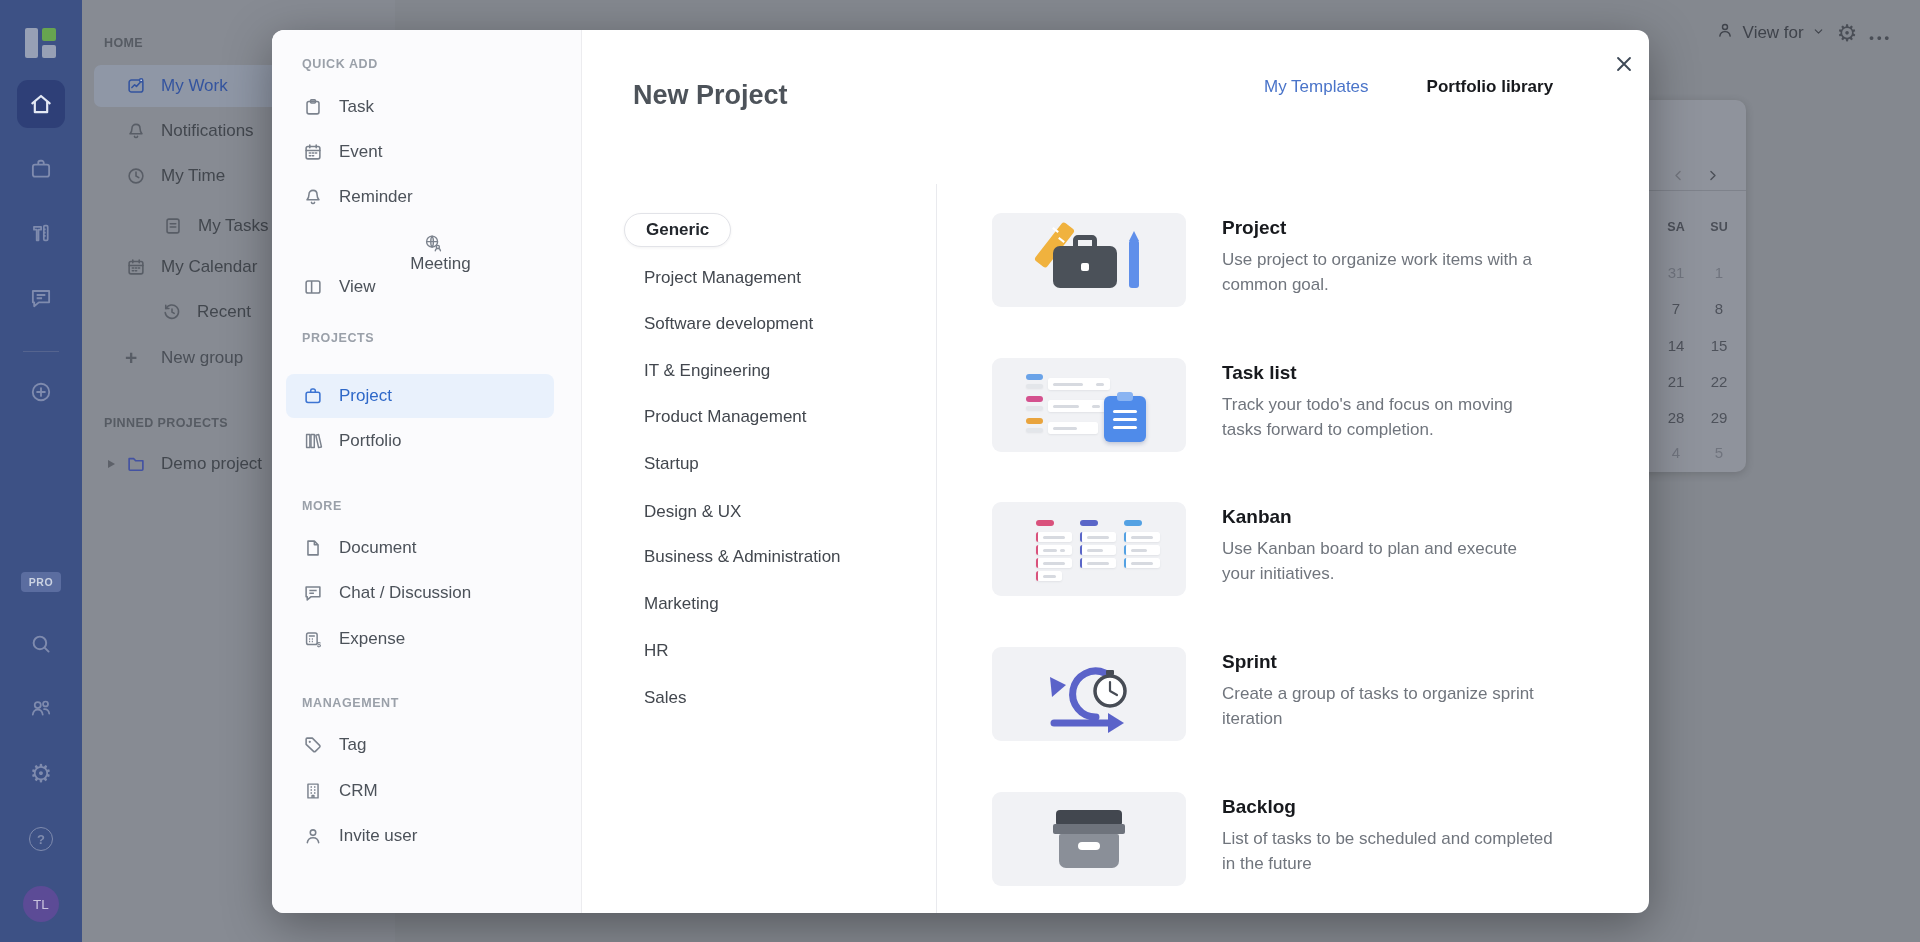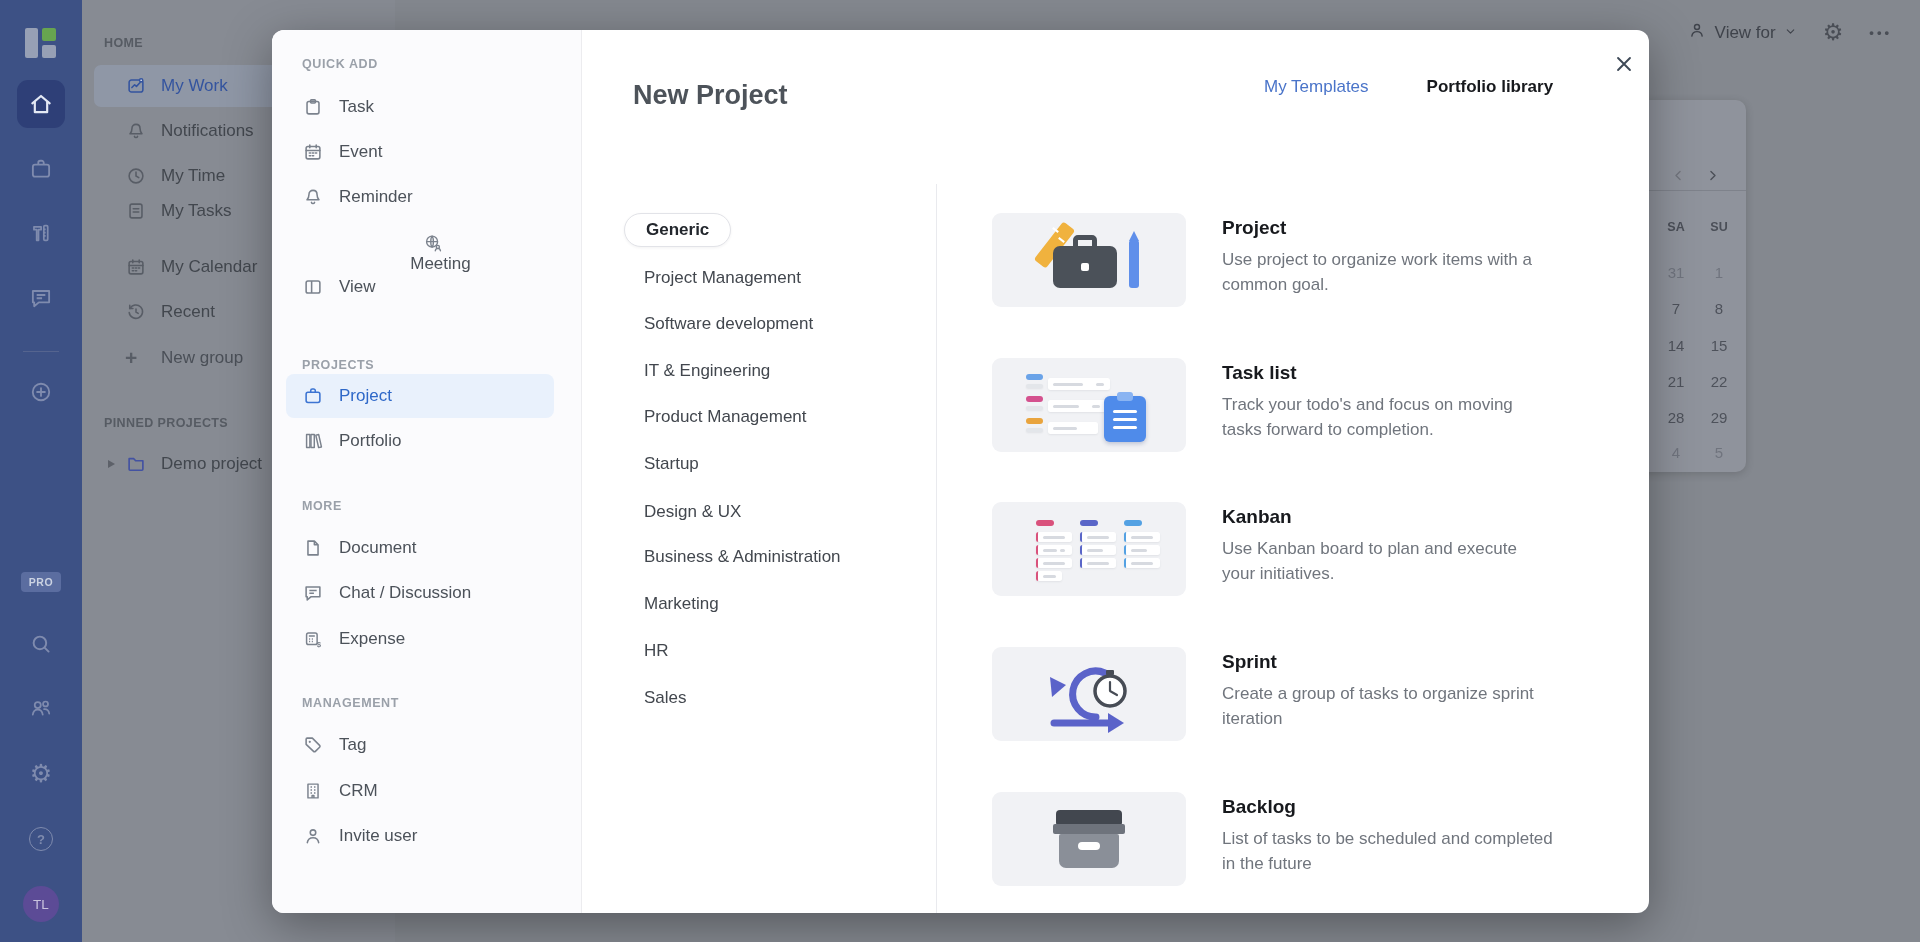--- a/index.html
+++ b/index.html
@@ -33,21 +33,21 @@
   .side-row .rlb { margin-left:14px; font-size:17px; white-space:nowrap; }
   .side-row.active { background:rgba(160,175,205,.33); border-radius:7px; left:12px; width:288px; }
   .side-row.active .ric { margin-left:31px; }
   .side-row.blue, .side-row.blue .ric { color:#34549f; }
   .plus-glyph { font-size:21px; font-weight:bold; color:#3d56a5; width:22px; text-align:center; }
   .caret-right { width:0; height:0; border-left:7px solid #5d6169; border-top:4.5px solid transparent; border-bottom:4.5px solid transparent; margin-left:26px; }
   .pinned-row .ric { margin-left:10px; color:#4352a2; }
 
   
   .bgmain { position:absolute; left:395px; top:0; width:1525px; height:942px; background:#84888f; z-index:0; color:#43474e; }
-  .topbar { position:absolute; right:28px; top:20px; display:flex; align-items:center; gap:26px; color:#4a4e56; }
+  .topbar { position:absolute; right:28px; top:20px; display:flex; align-items:flex-end; gap:12px; color:#4a4e56; }
   .viewfor { display:flex; align-items:center; gap:8px; font-size:17px; color:#3f434b; }
   .dots { font-size:13px; letter-spacing:3px; color:#4a4e56; font-weight:bold; }
   .minical { position:absolute; left:1105px; top:100px; width:246px; height:372px; background:#8f939c;
              border-radius:10px; box-shadow:0 2px 8px rgba(0,0,0,.16); }
   .minical .nav { position:absolute; top:62px; width:26px; height:26px; display:flex; align-items:center; justify-content:center; }
   .cal-divider { position:absolute; left:0; top:90px; width:246px; height:1px; background:#7e828b; }
   .cal-h { position:absolute; width:40px; text-align:center; top:120px; font-size:12.5px; font-weight:bold; color:#4b4f58; }
   .cal-d { position:absolute; width:40px; text-align:center; font-size:15px; color:#4e525b; }
   .cal-d.muted { color:#70747e; }
 
@@ -296,37 +296,37 @@
     <span class="rlb">Notifications</span>
   </div>
   <div class="side-row" style="top:155px;">
     <span class="ric">
         <svg class="ic" viewBox="0 0 24 24">
           <use href="#sym-clock"></use>
         </svg>
       </span>
     <span class="rlb">My Time</span>
   </div>
-  <div class="side-row" style="top:190px;">
+  <div class="side-row" style="top:205px;margin-left:37px;">
     <span class="ric">
         <svg class="ic" viewBox="0 0 24 24">
           <use href="#sym-note"></use>
         </svg>
       </span>
     <span class="rlb">My Tasks</span>
   </div>
   <div class="side-row" style="top:246px;">
     <span class="ric">
         <svg class="ic" viewBox="0 0 24 24">
           <use href="#sym-cal"></use>
         </svg>
       </span>
     <span class="rlb">My Calendar</span>
   </div>
-  <div class="side-row" style="top:291px;">
+  <div class="side-row" style="top:291px;padding-left:36px;">
     <span class="ric">
         <svg class="ic" viewBox="0 0 24 24">
           <use href="#sym-hist"></use>
         </svg>
       </span>
     <span class="rlb">Recent</span>
   </div>
   <div class="side-row" style="top:337px;color:#4a4f57;">
     <span class="ric plus-glyph">+</span>
     <span class="rlb">New group</span>
@@ -428,21 +428,21 @@
     </div>
     <div class="m-row" style="top:235px;">
       <span class="mic">
           <svg class="ic" viewBox="0 0 24 24">
             <use href="#sym-view"></use>
           </svg>
         </span>
       <span class="mlb">View</span>
     </div>
 
-    <div class="m-header" style="top:328px;">PROJECTS</div>
+    <div class="m-header" style="top:301px;">PROJECTS</div>
     <div class="m-row active" style="top:344px;">
       <span class="mic">
           <svg class="ic" viewBox="0 0 24 24">
             <use href="#sym-brief"></use>
           </svg>
         </span>
       <span class="mlb">Project</span>
     </div>
     <div class="m-row" style="top:389px;">
       <span class="mic">

